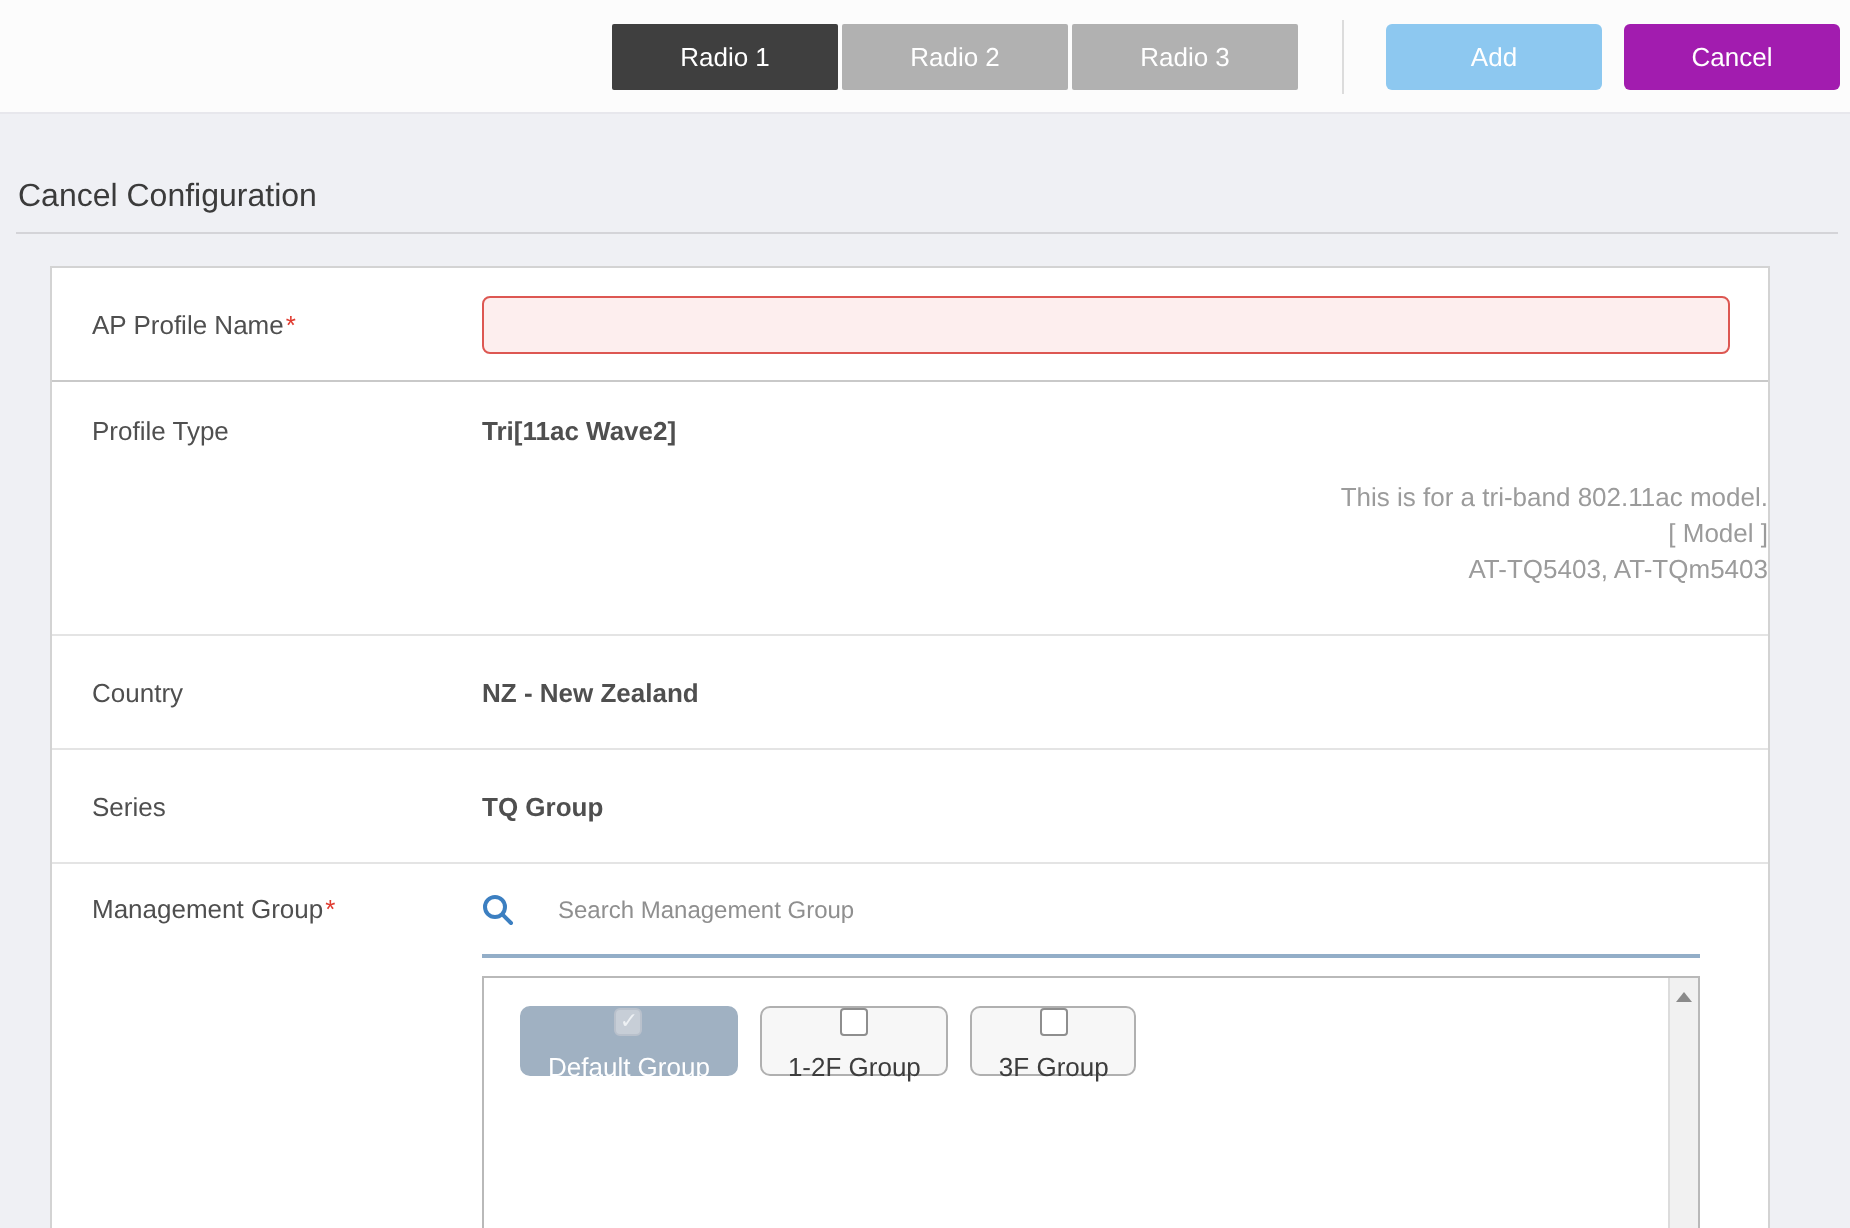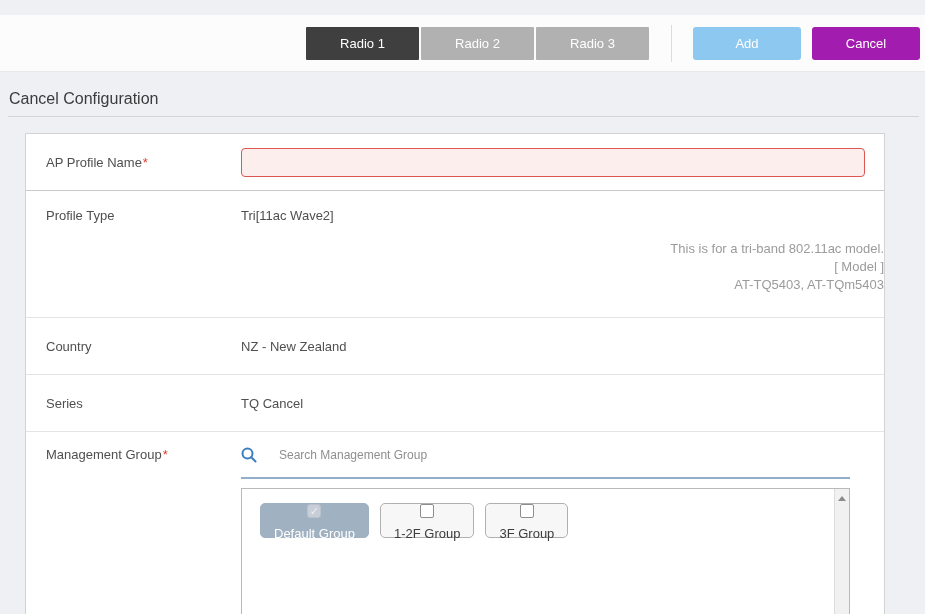--- a/index.html
+++ b/index.html
@@ -6,21 +6,21 @@
   html, body { width: 925px; height: 614px; overflow: hidden; }
   body {
     font-family: "Liberation Sans", "DejaVu Sans", sans-serif;
     background: #eff0f4;
     position: relative;
     color: #4f4f4f;
   }
 
   
   .topbar {
-    position: absolute; left: 0; top: 15px; width: 925px; height: 57px;
+    position: absolute; left: 0; top: 0; width: 925px; height: 57px;
     background: #fcfcfc; border-bottom: 1px solid #e7e7ec;
   }
   .radio-group {
     position: absolute; left: 306px; top: 12px; display: flex; gap: 2px;
   }
   .tab-btn {
     width: 113px; height: 33px; border: none; cursor: pointer;
     font-family: inherit; font-size: 13px; color: #ffffff;
     background: #b1b1b1; border-radius: 1px;
   }
@@ -67,21 +67,21 @@
   .row-5 { height: 200px; padding-top: 15px; border-bottom: none; }
   .required { color: #e03c31; margin-left: 1px; }
 
   .error-input {
     width: 624px; height: 29px;
     border: 1px solid #dd5752; border-radius: 4px;
     background: #fdeeee; outline: none;
     font-family: inherit; font-size: 13px; color: #4f4f4f; padding: 0 8px;
   }
 
-  .value-text { font-size: 13px; color: #4f4f4f; }
+  .value-text { font-size: 13px; color: #4f4f4f; font-weight: bold; }
   .desc-block { margin-top: 17px; }
   .desc-line { font-size: 13px; color: #9b9b9b; line-height: 18px; text-align: right; }
 
   
   .mg-value { width: 609px; }
   .search-wrap {
     display: flex; align-items: center; gap: 22px;
     border-bottom: 2px solid #93aec8; padding-bottom: 14px;
   }
   .search-icon { width: 16px; height: 16px; flex: 0 0 auto; }
@@ -169,21 +169,21 @@
     </div>
   </div>
 
   <div class="form-row row-3 row-center">
     <div class="label-cell">Country</div>
     <div class="value-text">NZ - New Zealand</div>
   </div>
 
   <div class="form-row row-4 row-center">
     <div class="label-cell">Series</div>
-    <div class="value-text">TQ Cancel</div>
+    <div class="value-text">TQ Group</div>
   </div>
 
   <div class="form-row row-5">
     <div class="label-cell">
       <span>Management Group</span><span class="required">*</span>
     </div>
     <div class="mg-value">
 
       <div class="search-wrap">
         <svg class="search-icon" viewBox="0 0 16 16">

